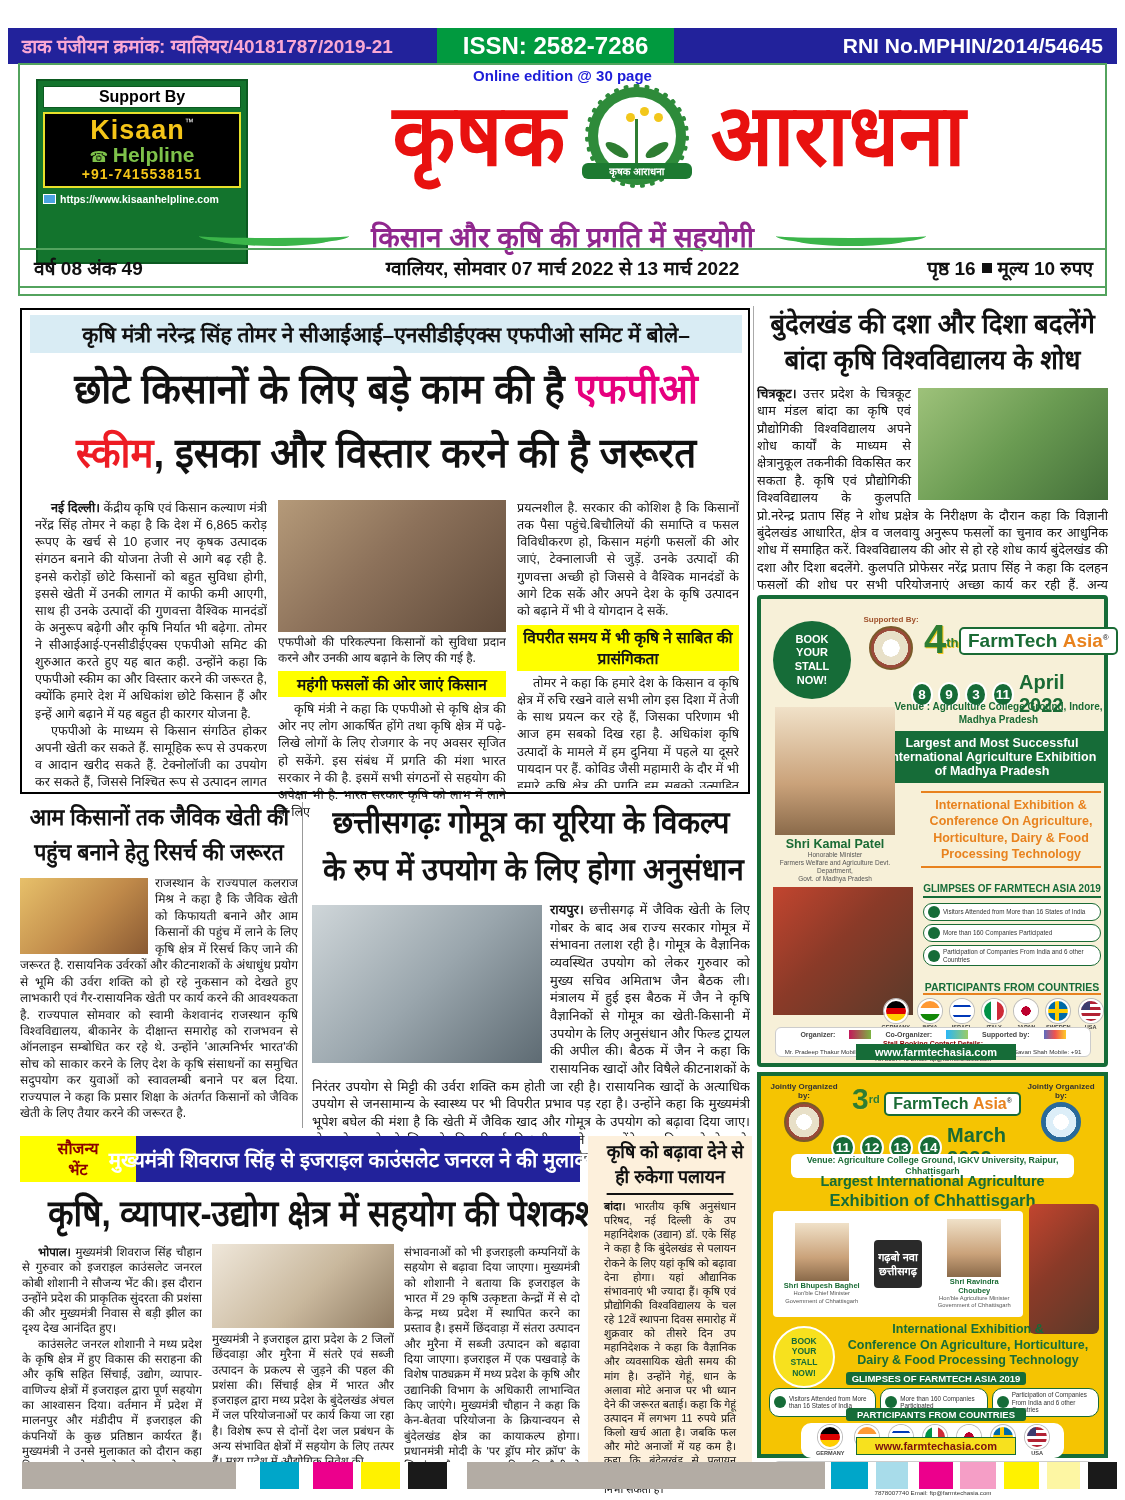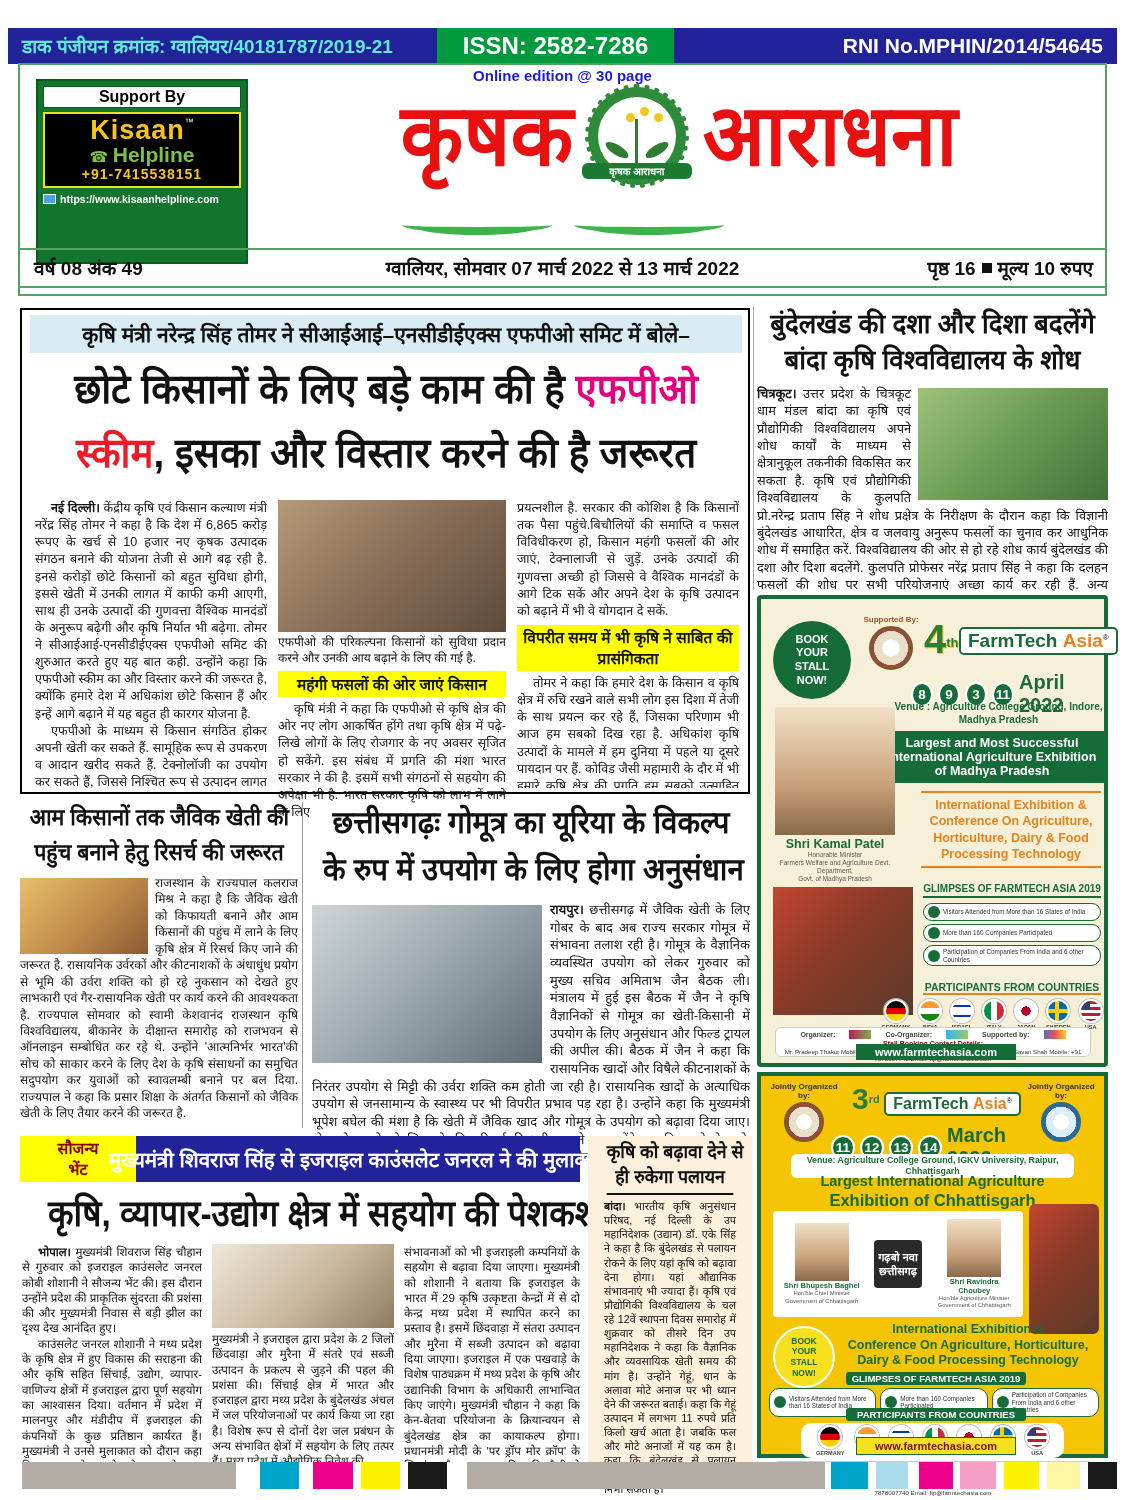--- a/index.html
+++ b/index.html
@@ -1,40 +1,40 @@
 <!DOCTYPE html>
 <html><head>
 <meta charset="utf-8">
 <style>
   * { margin:0; padding:0; box-sizing:border-box; }
   body { background:#e8e8e8; font-family:"Liberation Sans", sans-serif; }
   .page { position:relative; width:1125px; height:1500px; background:#fff; margin:0 auto; overflow:hidden; color:#111; }
 
   
   .topbar { position:absolute; left:8px; top:28px; width:1109px; height:36px; background:#22229b; display:flex; align-items:center; }
-  .topbar .postal { color:#5eead4; font-weight:bold; font-size:19px; padding-left:14px; flex:1; }
+  .topbar .postal { color:#f9a8d4; font-weight:bold; font-size:19px; padding-left:14px; flex:1; }
   .topbar .issn { background:#019a3f; color:#fff; font-weight:bold; font-size:24px; padding:4px 26px; height:100%; display:flex; align-items:center; }
   .topbar .rni { color:#fff; font-weight:bold; font-size:21px; padding:0 14px; flex:1; text-align:right; }
   .online { position:absolute; left:0; top:67px; width:100%; text-align:center; color:#1d1dd8; font-weight:bold; font-size:15px; }
 
   
   .masthead { position:absolute; left:18px; top:63px; width:1089px; height:233px; border:2px solid #53a35e; }
   .support-box { position:absolute; left:16px; top:14px; width:212px; height:185px; background:#13742d; border:2px solid #0c5a21; padding:5px; }
   .support-label { background:#fff; border:1px solid #0c5a21; text-align:center; font-weight:bold; font-size:16px; color:#000; padding:1px 0; }
   .kh-black { background:#000; border:2px solid #e8e12a; margin-top:4px; text-align:center; padding:3px 0 4px; }
   .kh-kisaan { color:#f5c518; font-weight:bold; font-size:27px; letter-spacing:1px; line-height:1; }
   .kh-tm { color:#fff; font-size:9px; vertical-align:top; }
   .kh-helpline { color:#7ec24a; font-weight:bold; font-size:21px; line-height:1.05; }
   .kh-phone-icon { color:#7ec24a; font-size:15px; }
   .kh-phone { color:#f5c518; font-weight:bold; font-size:14px; letter-spacing:1px; }
   .kh-url-row { display:flex; align-items:center; gap:4px; margin-top:5px; }
   .web-icon { width:13px; height:10px; background:#4aa3e0; border:1px solid #fff; display:inline-block; }
   .kh-url { color:#fff; font-weight:bold; font-size:10.5px; }
 
-  .mast-title { position:absolute; top:22px; left:240px; width:840px; display:flex; align-items:center; justify-content:center; gap:10px; }
+  .mast-title { position:absolute; top:22px; left:240px; width:840px; display:flex; align-items:center; justify-content:center; gap:18px; }
   .mast-word { color:#e8110f; font-weight:bold; font-size:86px; line-height:1.05; transform:scaleX(.95); white-space:nowrap; font-family:"Liberation Serif", serif; }
   .logo { position:relative; width:98px; height:98px; flex:0 0 98px; }
   .logo-ring { position:absolute; inset:0; border-radius:50%; background:#2e8b3a; outline:5px dotted #2e8b3a; outline-offset:-2px; }
   .logo-inner { position:absolute; inset:10px; border-radius:50%; background:#fff; overflow:hidden; }
   .logo-stem { position:absolute; left:48%; top:22px; width:3px; height:48px; background:#2e7d32; }
   .logo-leaf { position:absolute; width:26px; height:10px; background:#2e7d32; border-radius:50%; }
   .logo-flower { position:absolute; width:9px; height:9px; border-radius:50%; background:#f2c71b; }
   .logo-banner { position:absolute; left:-6px; bottom:6px; width:110px; background:#1d7a31; color:#fff; font-size:10px; font-weight:bold; text-align:center; border-radius:6px; padding:1px 0; }
   .tagline-row { position:absolute; top:152px; left:0; width:100%; display:flex; align-items:center; justify-content:center; gap:22px; }
   .tagline { color:#90278e; font-weight:bold; font-size:28px; white-space:nowrap; }
@@ -194,20 +194,21 @@
           <span class="logo-flower" style="left:42px;top:10px;"></span>
           <span class="logo-flower" style="left:56px;top:16px;"></span>
         </span>
         <span class="logo-banner">कृषक आराधना</span>
       </span>
       <span class="mast-word">आराधना</span>
     </div>
 
     <div class="tagline-row">
       <span class="swoosh"></span>
+      <span class="tagline">किसान और कृषि की प्रगति में सहयोगी</span>
       <span class="swoosh"></span>
     </div>
 
     <div class="dateline">
       <div class="dl-left">वर्ष 08  अंक 49</div>
       <div class="dl-center">ग्वालियर, सोमवार 07 मार्च 2022 से 13 मार्च 2022</div>
       <div class="dl-right">
         <span>पृष्ठ 16</span>
         <span class="dl-sq"></span>
         <span>मूल्य 10 रुपए</span>

